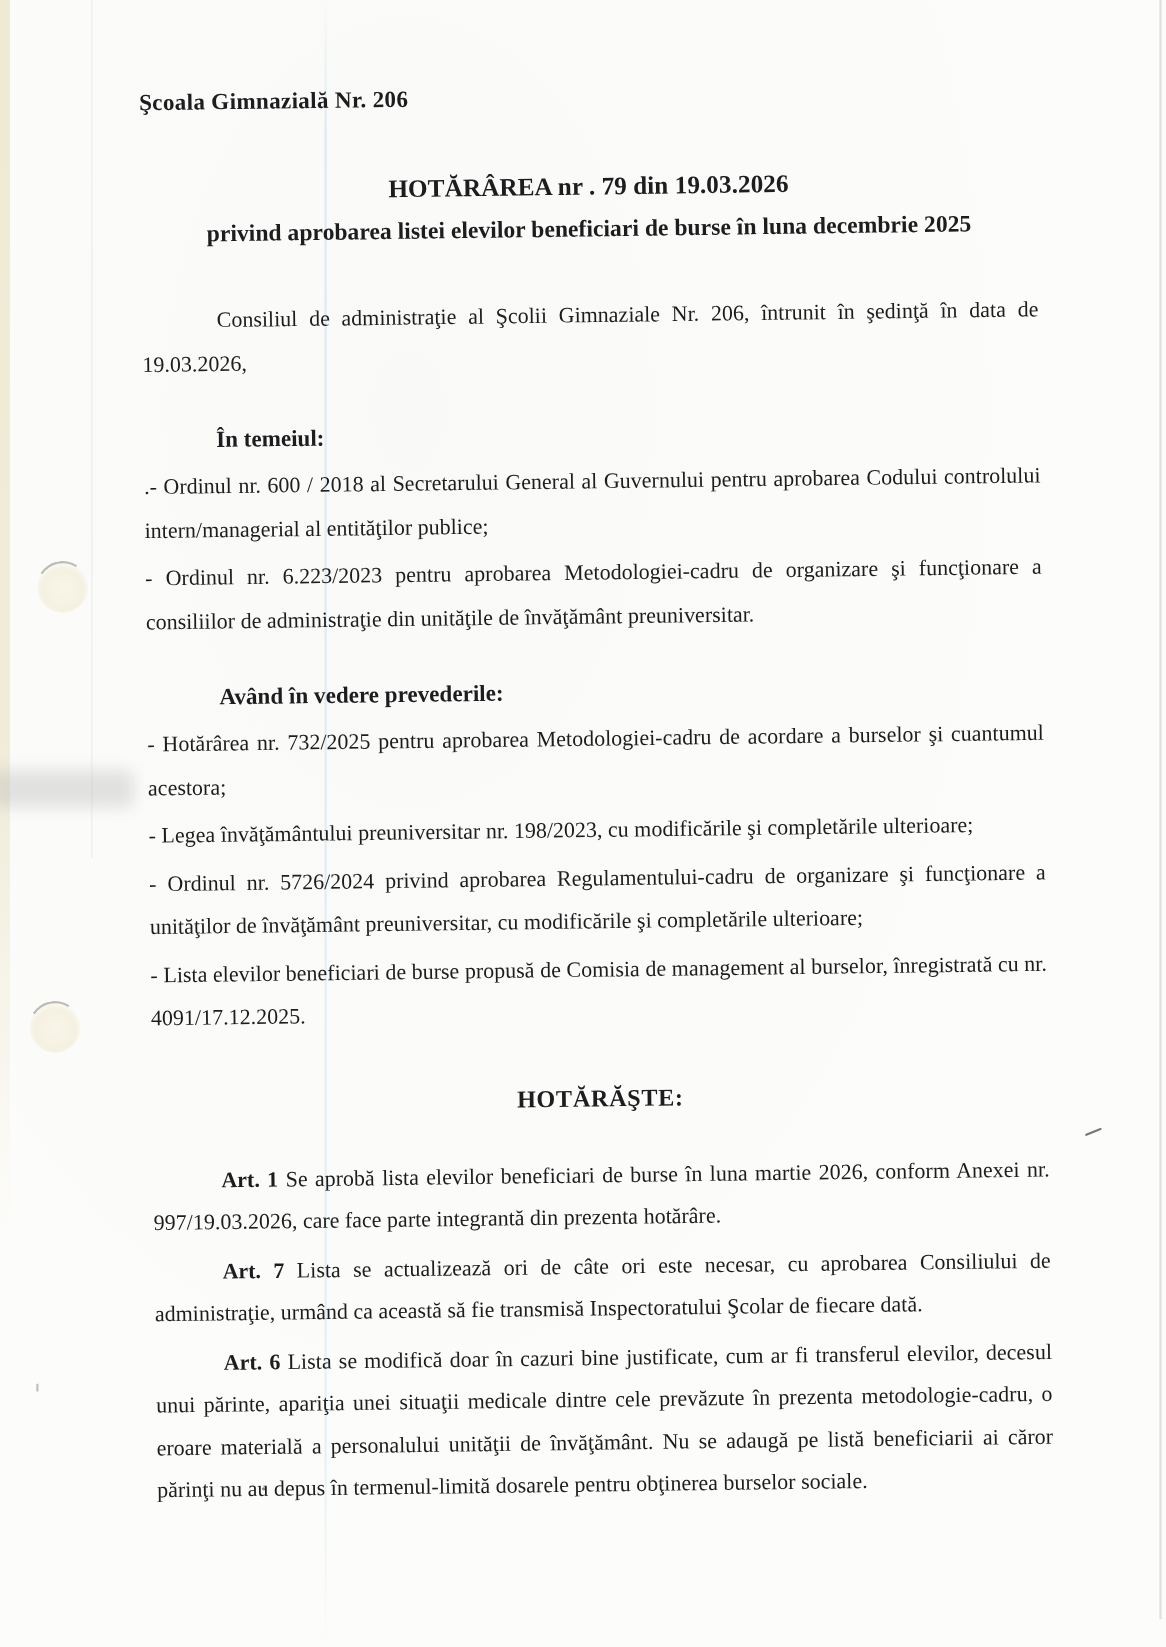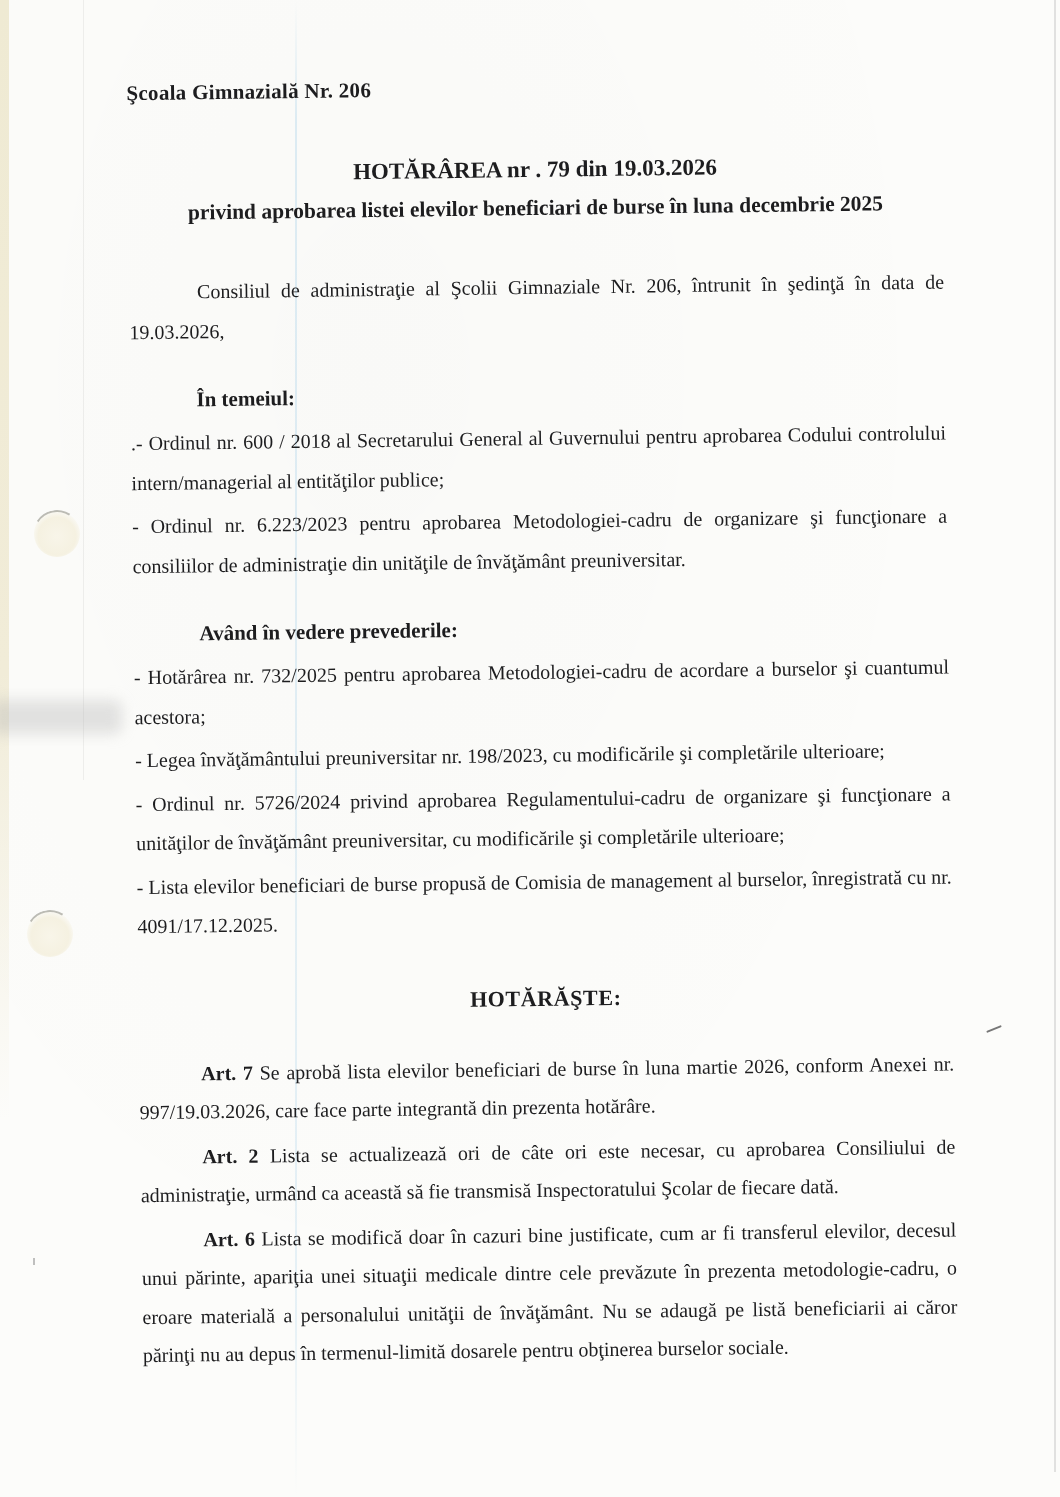--- a/index.html
+++ b/index.html
@@ -79,26 +79,26 @@
       <div class="h-bold">Având în vedere prevederile:</div>
 
       <p class="item">- Hotărârea nr. 732/2025 pentru aprobarea Metodologiei-cadru de acordare a burselor şi cuantumul acestora;</p>
       <p class="item">- Legea învăţământului preuniversitar nr. 198/2023, cu modificările şi completările ulterioare;</p>
       <p class="item">- Ordinul nr. 5726/2024 privind aprobarea Regulamentului-cadru de organizare şi funcţionare a unităţilor de învăţământ preuniversitar, cu modificările şi completările ulterioare;</p>
       <p class="item">- Lista elevilor beneficiari de burse propusă de Comisia de management al burselor, înregistrată cu nr. 4091/17.12.2025.</p>
 
       <div class="decides">HOTĂRĂŞTE:</div>
 
       <p class="article">
-        <b class="art-label">Art. 7</b>
+        <b class="art-label">Art. 1</b>
         <span>Se aprobă lista elevilor beneficiari de burse în luna martie 2026, conform Anexei nr. 997/19.03.2026, care face parte integrantă din prezenta hotărâre.</span>
       </p>
 
       <p class="article">
-        <b class="art-label">Art. 2</b>
+        <b class="art-label">Art. 7</b>
         <span>Lista se actualizează ori de câte ori este necesar, cu aprobarea Consiliului de administraţie, urmând ca această să fie transmisă Inspectoratului Şcolar de fiecare dată.</span>
       </p>
 
       <p class="article">
         <b class="art-label">Art. 6</b>
         <span>Lista se modifică doar în cazuri bine justificate, cum ar fi transferul elevilor, decesul unui părinte, apariţia unei situaţii medicale dintre cele prevăzute în prezenta metodologie-cadru, o eroare materială a personalului unităţii de învăţământ. Nu se adaugă pe listă beneficiarii ai căror părinţi nu au depus în termenul-limită dosarele pentru obţinerea burselor sociale.</span>
       </p>
 
     </div>
   </div>

